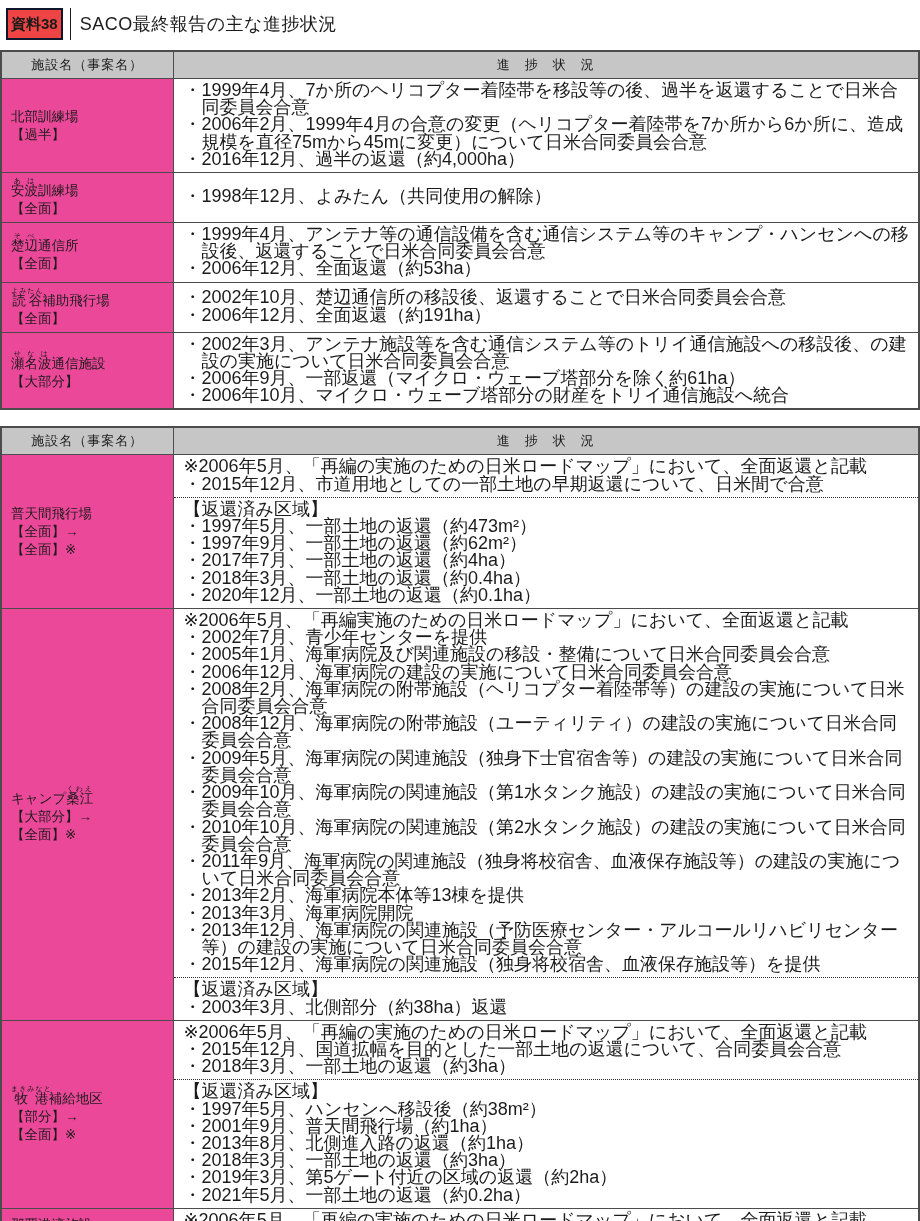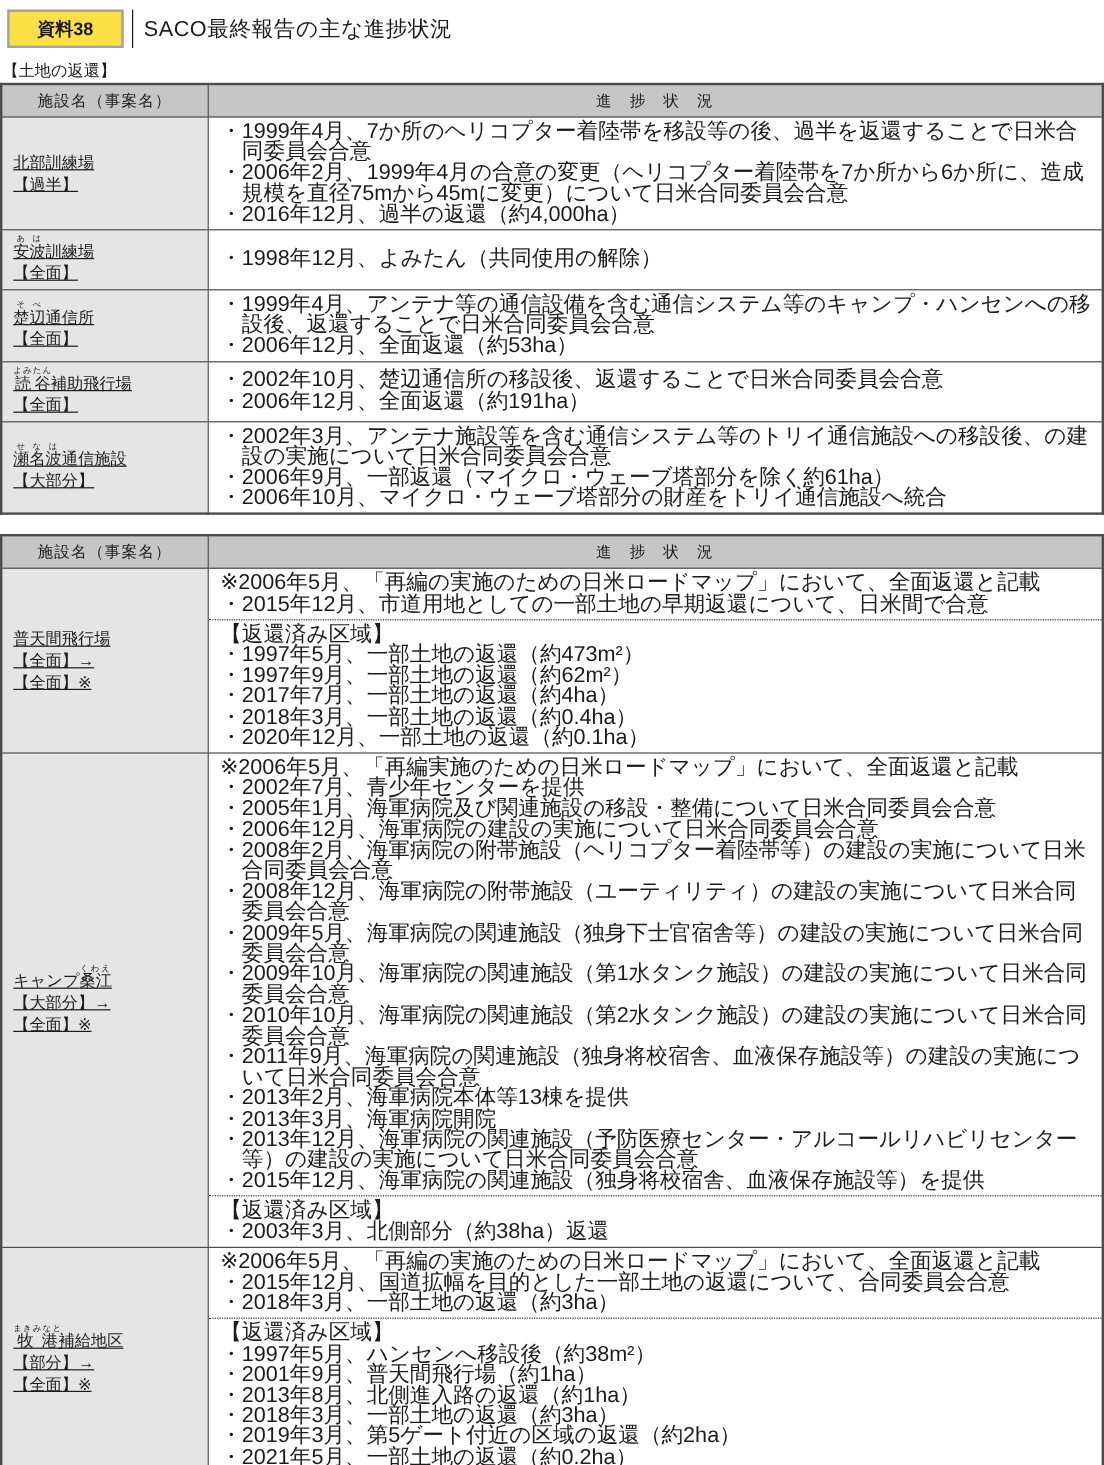--- a/index.html
+++ b/index.html
@@ -2,54 +2,53 @@
 <html lang="ja"><head>
 <meta charset="utf-8">
 <style>
   html,body{margin:0;padding:0;background:#fff;color:#1b1b1b;
     font-family:"Liberation Sans","DejaVu Sans",sans-serif;}
   body{width:920px;}
   .page{width:920px;box-sizing:border-box;padding:6px 0 4px 0;}
 
   
   .titlebar{display:flex;align-items:stretch;margin:2px 0 10px 6px;height:32px;}
-  .doc-label{border:2px solid #a3a3a3;font-weight:bold;font-size:15px;
-    display:flex;align-items:center;padding:0 23px;background:#fde047;}
+  .doc-label{border:2px solid #0f172a;font-weight:bold;font-size:15px;
+    display:flex;align-items:center;padding:0 3px;background:#ef4444;}
   .title-divider{width:1px;background:#1d1d1d;margin-left:7px;}
   .page-title{font-size:18px;font-weight:normal;display:flex;align-items:center;padding-left:9px;letter-spacing:.5px;}
 
   .section-label{font-size:13.5px;margin:2px 0 1px 2px;}
   .table-heading{font-size:13px;margin:1px 0 2px 4px;}
 
   table{border-collapse:collapse;width:920px;table-layout:fixed;margin-bottom:16px;}
   th,td{border:1px solid #4c4c4c;}
   table{border:2px solid #4c4c4c;}
   th{background:#c6c6c6;font-size:13px;font-weight:normal;padding:4px 2px;letter-spacing:1px;}
   col.c-name{width:172px;}
-  td.name-cell{background:#e5e5e5;vertical-align:middle;padding:4px 6px 4px 9px;font-size:13.5px;line-height:19px;text-decoration:underline;}
+  td.name-cell{background:#ec4899;vertical-align:middle;padding:4px 6px 4px 9px;font-size:13.5px;line-height:19px;}
   td.prog-cell{background:#fff;vertical-align:middle;padding:0;}
   .block{padding:3px 8px 4px 10px;}
   .block + .block{border-top:1px dotted #2e2e2e;}
   .item{font-size:18px;line-height:17.2px;padding-left:1em;text-indent:-1em;}
   ruby rt{font-size:7px;letter-spacing:1px;}
   .name-line{white-space:nowrap;}
   .status-line{line-height:18px;}
 </style>
 </head>
 <body>
 
 <div class="page">
 
   <div class="titlebar">
     <div class="doc-label">資料38</div>
     <div class="title-divider"></div>
     <div class="page-title">SACO最終報告の主な進捗状況</div>
   </div>
 
-  <div class="section-label">【土地の返還】</div>
 
   <table>
     <colgroup>
         <col class="c-name">
         <col>
       </colgroup>
     <thead>
       <tr>
         <th>施設名（事案名）</th>
         <th>進　捗　状　況</th>

